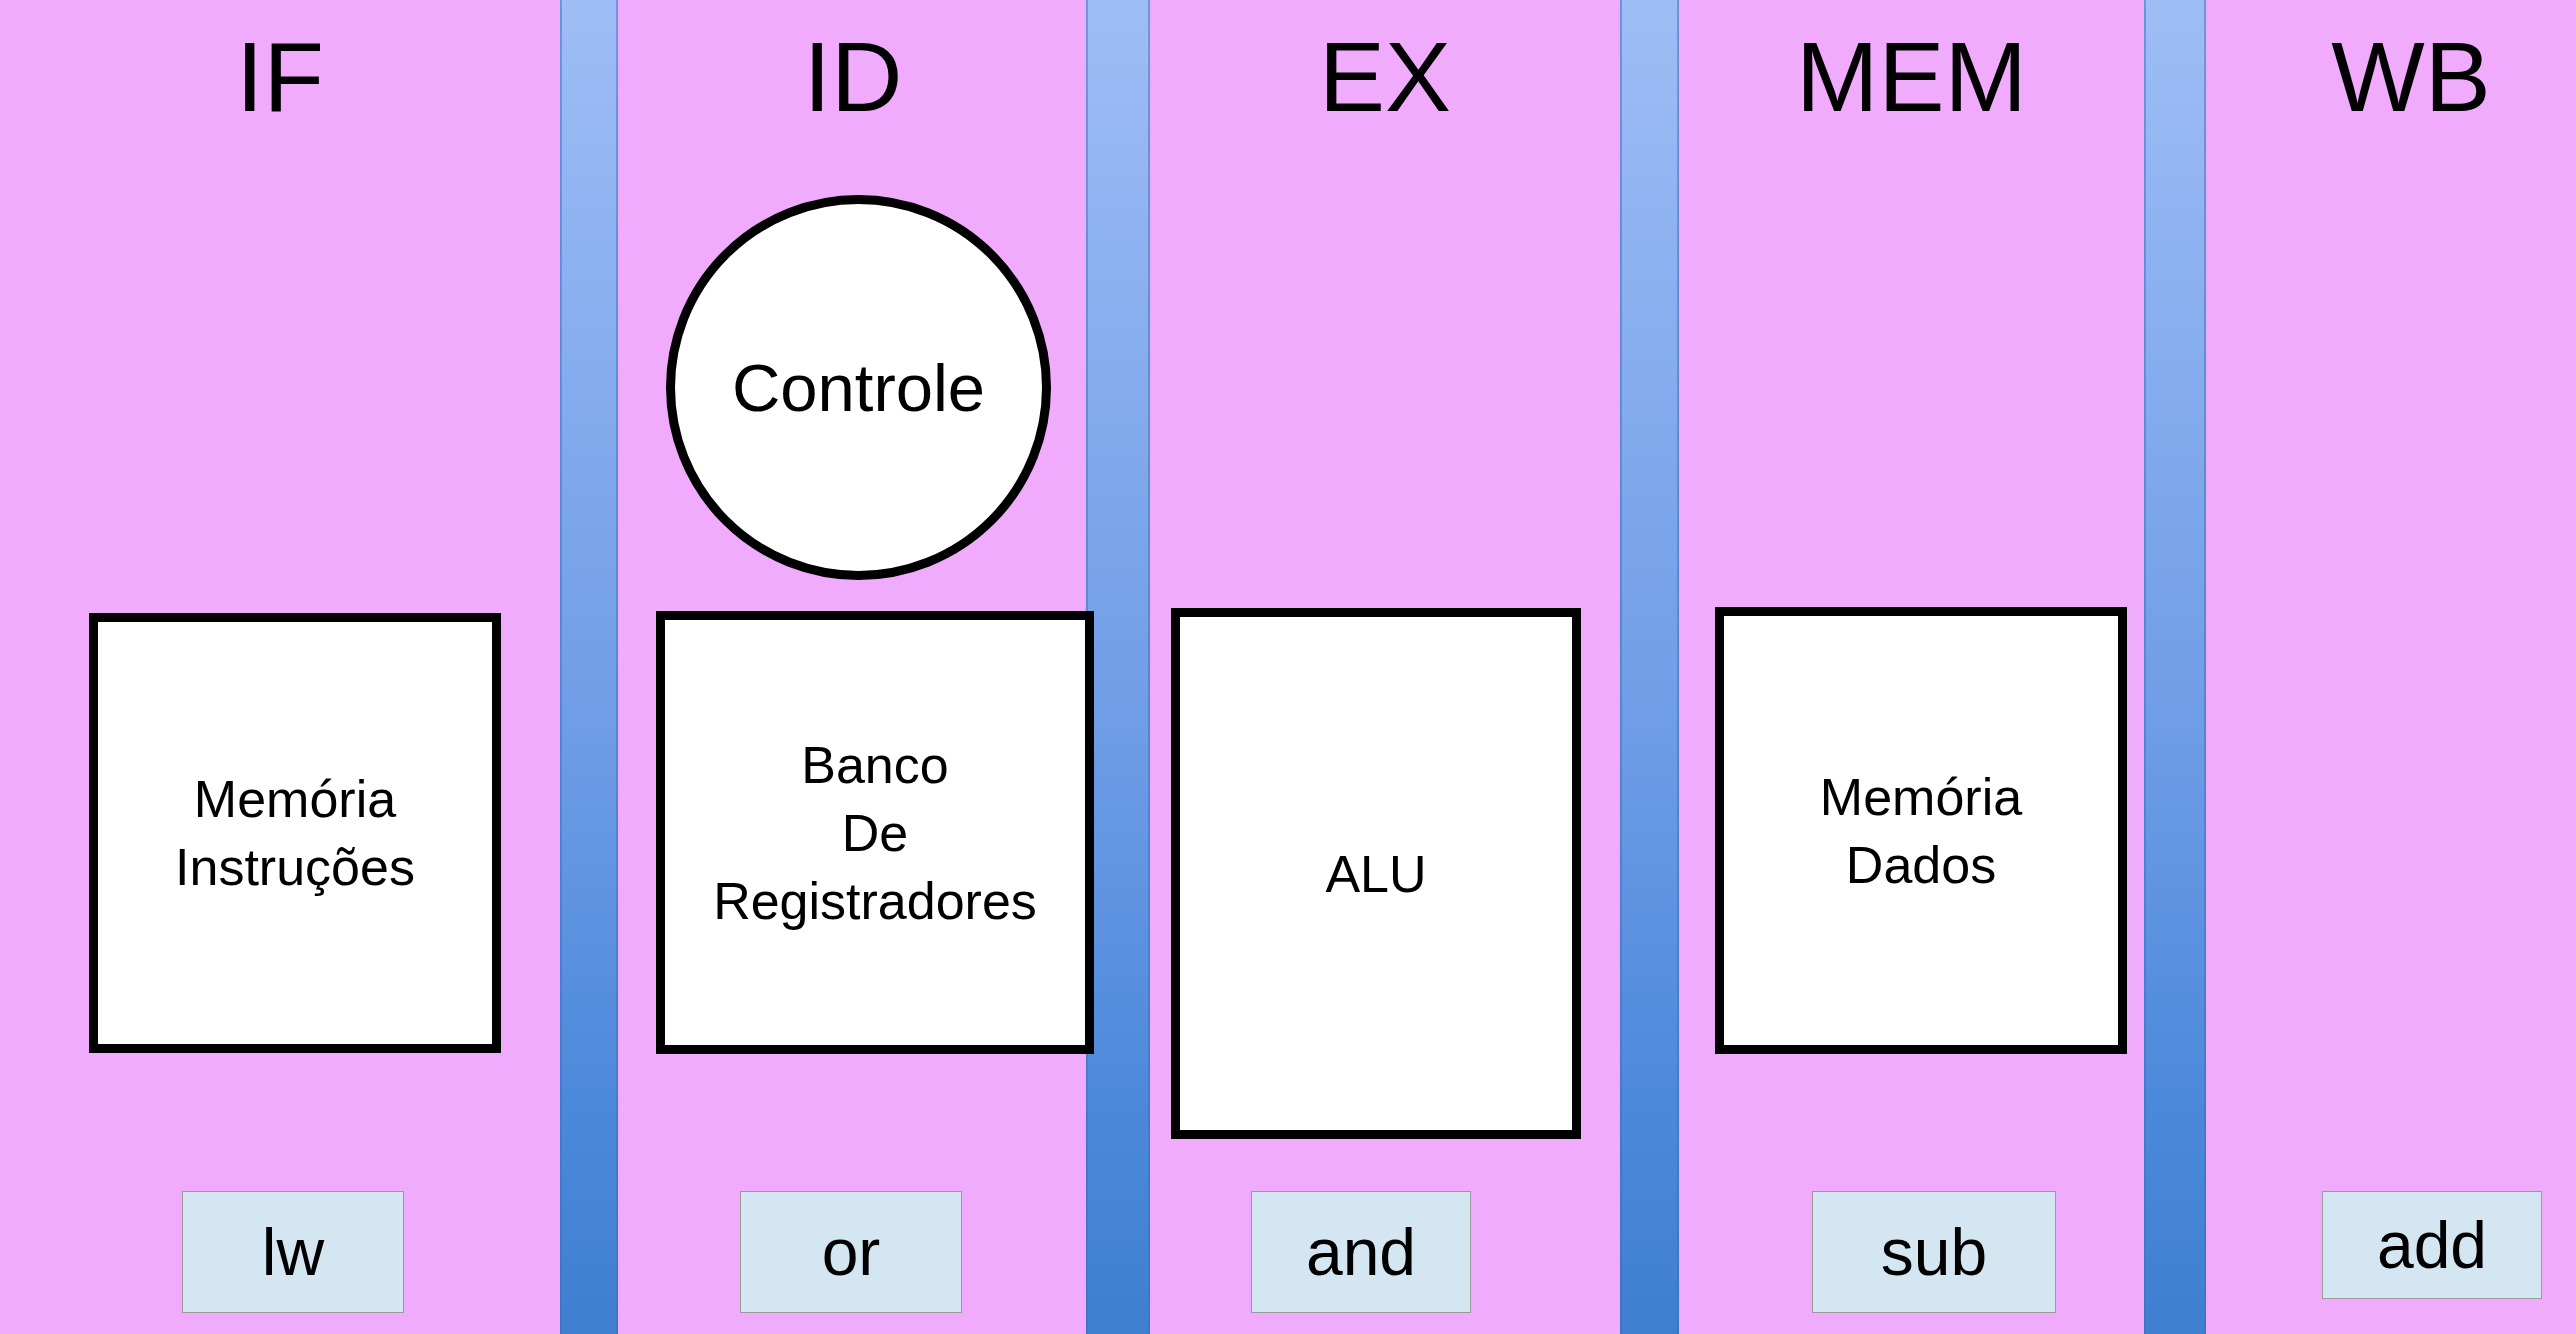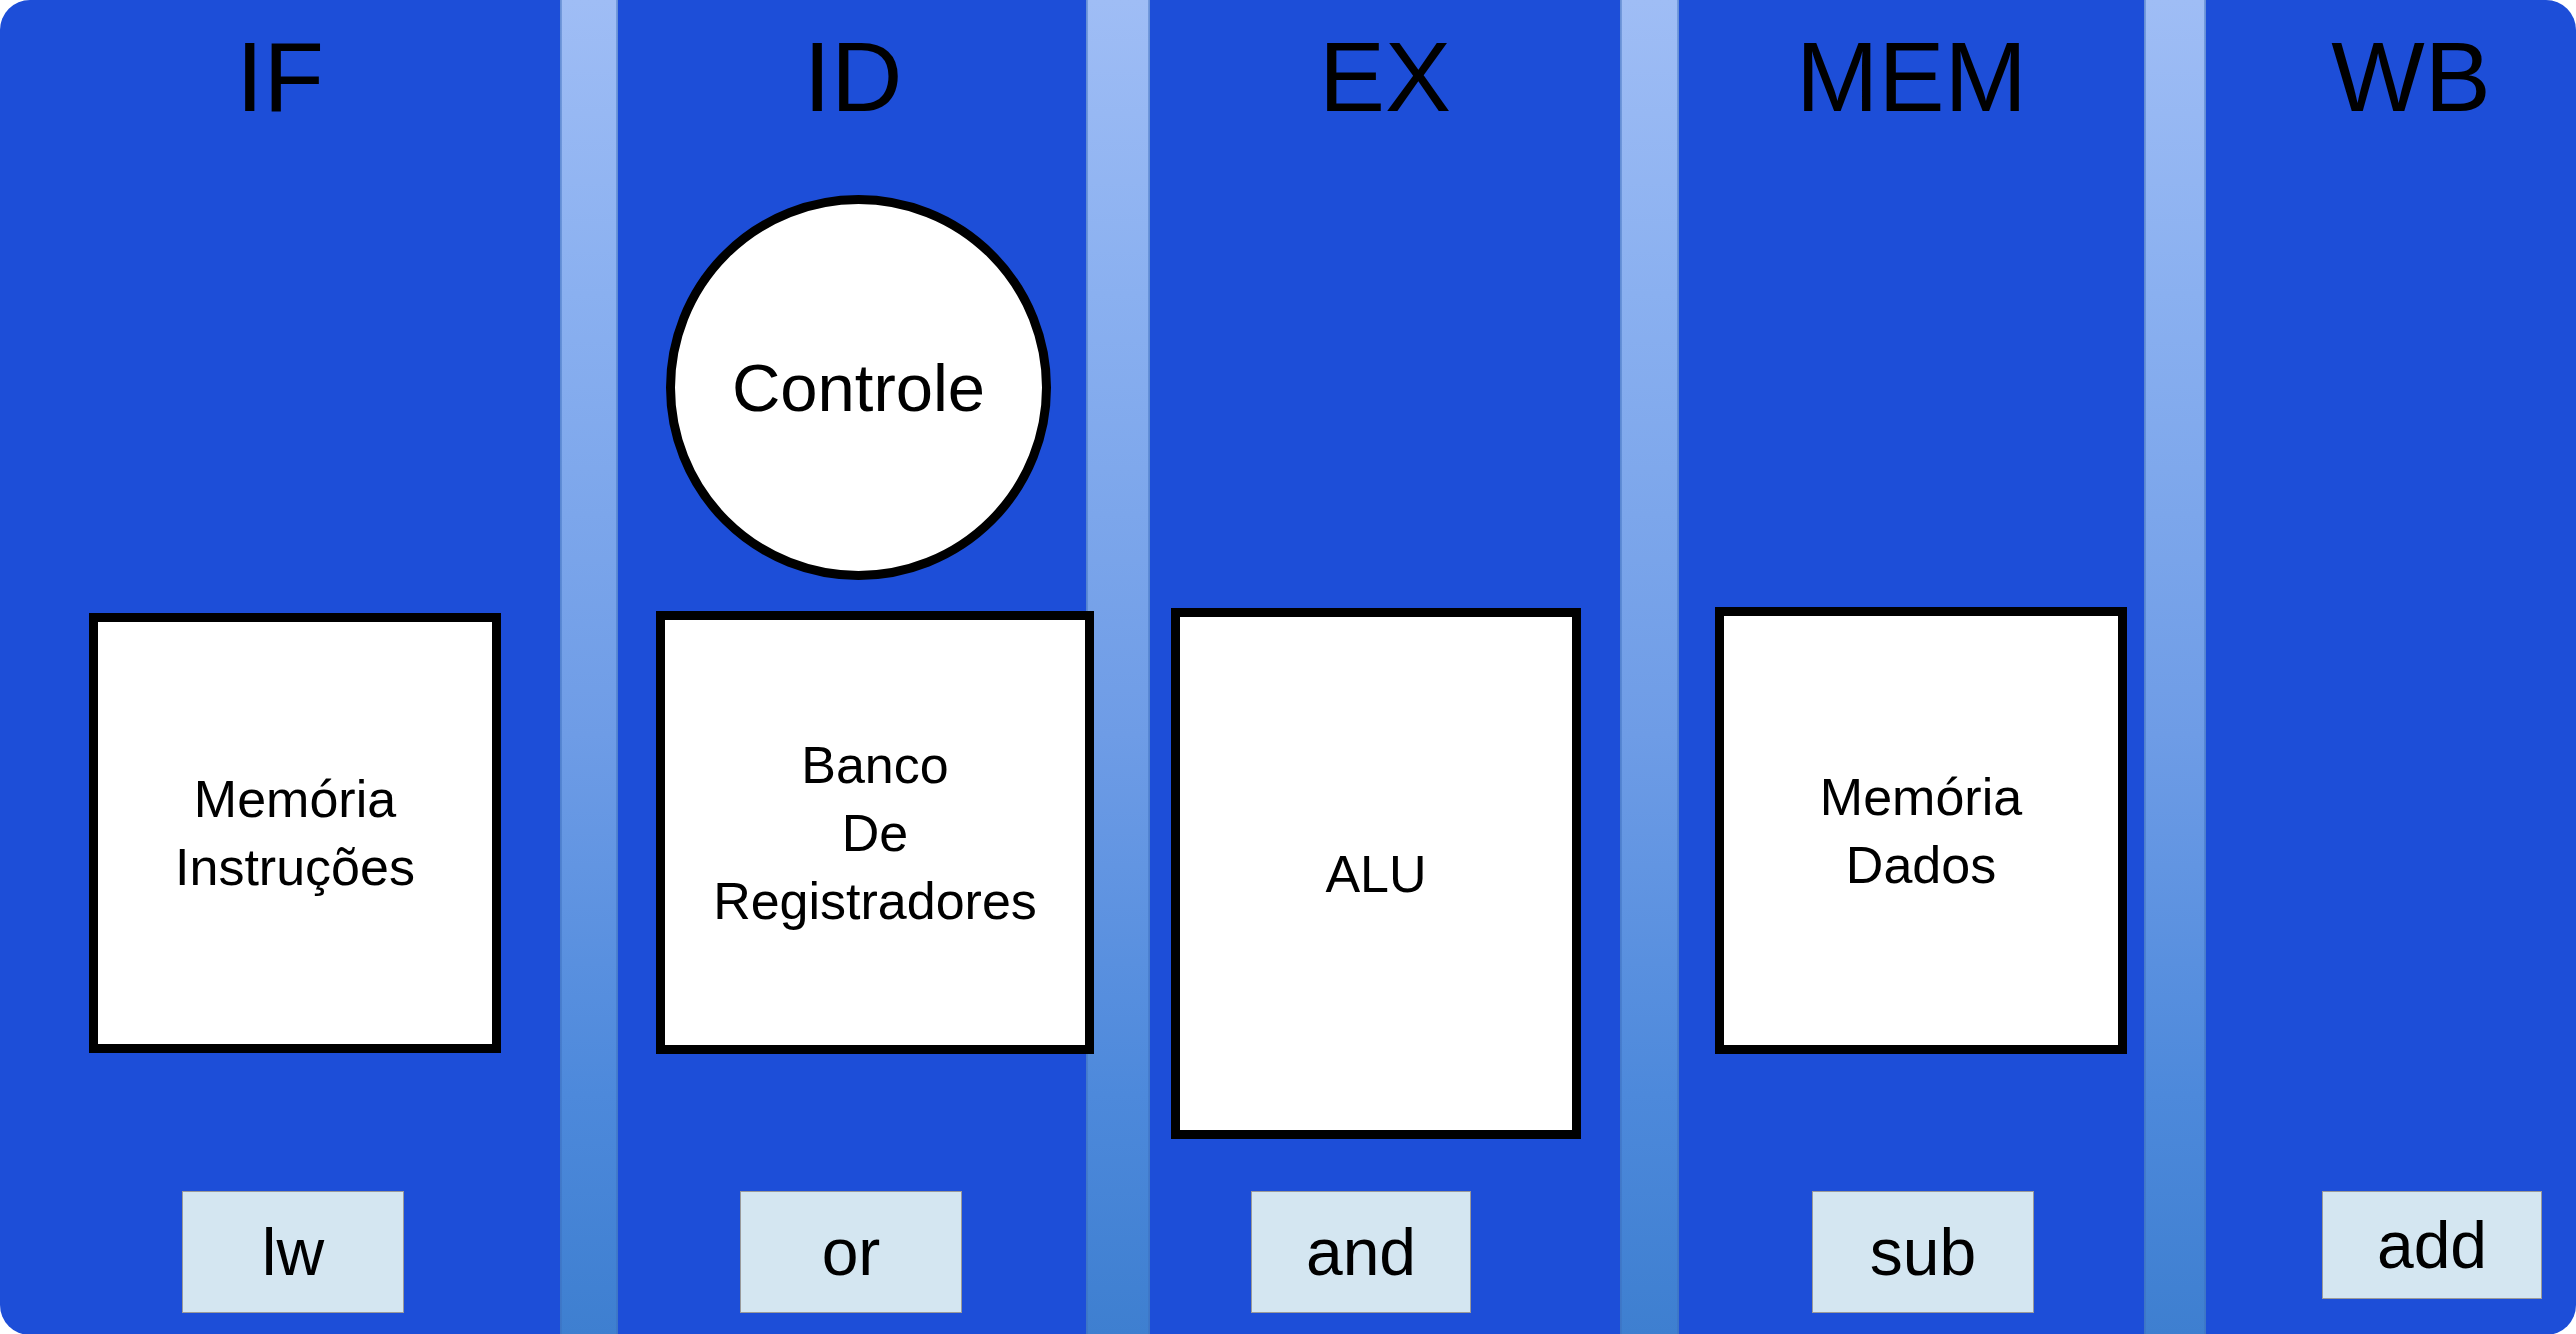--- a/index.html
+++ b/index.html
@@ -8,23 +8,22 @@
     padding: 0;
     background: #ffffff;
   }
   body {
     font-family: "Liberation Sans", sans-serif;
   }
   #stage {
     position: relative;
     width: 2576px;
     height: 1335px;
-    background: #1d4ed8;
+    background: #f0abfc;
     overflow: hidden;
-    border-radius: 30px;
   }
 
   
   .pipe-bar {
     position: absolute;
     top: 0;
     height: 1335px;
     background: linear-gradient(to bottom, #9FBDF5 0%, #8AB0F0 22%, #6E9CE6 55%, #4D89DB 82%, #3E7FD0 100%);
     box-shadow: inset 1.8px 0 0 rgba(60,110,190,0.55), inset -1.8px 0 0 rgba(60,110,190,0.55);
   }
@@ -150,21 +149,21 @@
   </div>
 
   <div class="instr-chip" style="left:740px; top:1191px; width:222px; height:122px;">
     <span class="chip-label">or</span>
   </div>
 
   <div class="instr-chip" style="left:1251px; top:1191px; width:220px; height:122px;">
     <span class="chip-label">and</span>
   </div>
 
-  <div class="instr-chip" style="left:1812px; top:1191px; width:222px; height:122px;">
+  <div class="instr-chip" style="left:1812px; top:1191px; width:244px; height:122px;">
     <span class="chip-label">sub</span>
   </div>
 
   <div class="instr-chip" style="left:2322px; top:1191px; width:220px; height:108px;">
     <span class="chip-label">add</span>
   </div>
 
 </div>
 
 

